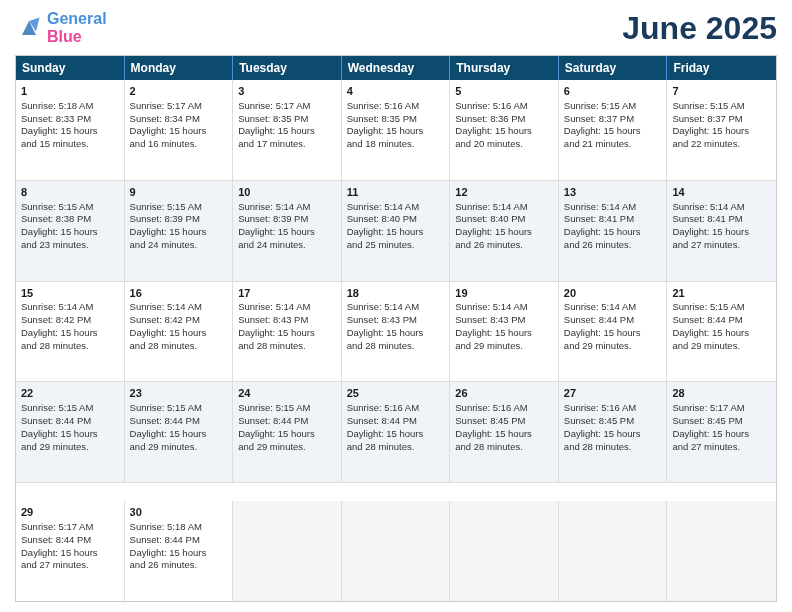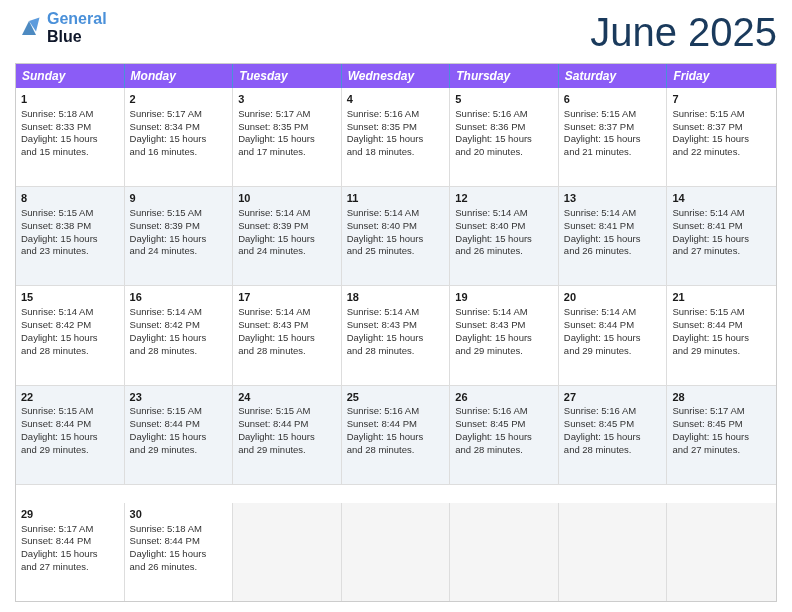--- a/index.html
+++ b/index.html
@@ -38,39 +38,38 @@
       color: #4a90d9;
     }
     .logo-icon {
       width: 28px;
       height: 28px;
     }
     .title-block {
       text-align: right;
     }
     .main-title {
-      font-size: 40px;
-      font-weight: normal;
+      font-size: 32px;
+      font-weight: bold;
       color: #1a3a5c;
     }
     .subtitle {
       font-size: 14px;
       color: #555;
     }
     .calendar {
       flex: 1;
       display: flex;
       flex-direction: column;
       border: 1px solid #ccc;
     }
     .cal-header-row {
       display: grid;
       grid-template-columns: repeat(7, 1fr);
-      background: #8b5cf6;
-      font-style: italic;
+      background: #0c4a6e;
     }
     .cal-header-cell {
       color: #fff;
       font-weight: bold;
       font-size: 12px;
       padding: 5px 6px;
       border-right: 1px solid #4a90d9;
     }
     .cal-header-cell:last-child { border-right: none; }
     .cal-body {
@@ -110,21 +109,21 @@
 
 <div class="page">
   <div class="header">
     <div class="logo">
       <svg class="logo-icon" viewBox="0 0 32 32">
         <polygon points="8,24 16,8 24,24" fill="#2e75b6" opacity="0.85"></polygon>
         <polygon points="16,8 28,4 24,20" fill="#4a90d9" opacity="0.9"></polygon>
       </svg>
       <div class="logo-text">
         <div><span>General</span></div>
-        <div><span style="color:#0f172a">Blue</span></div>
+        <div><span style="color:#ec4899">Blue</span></div>
       </div>
     </div>
     <div class="title-block">
       <div class="main-title">June 2025</div>
     </div>
   </div>
 
   <div class="calendar">
     <div class="cal-header-row">
     <div class="cal-header-cell">Sunday</div>

